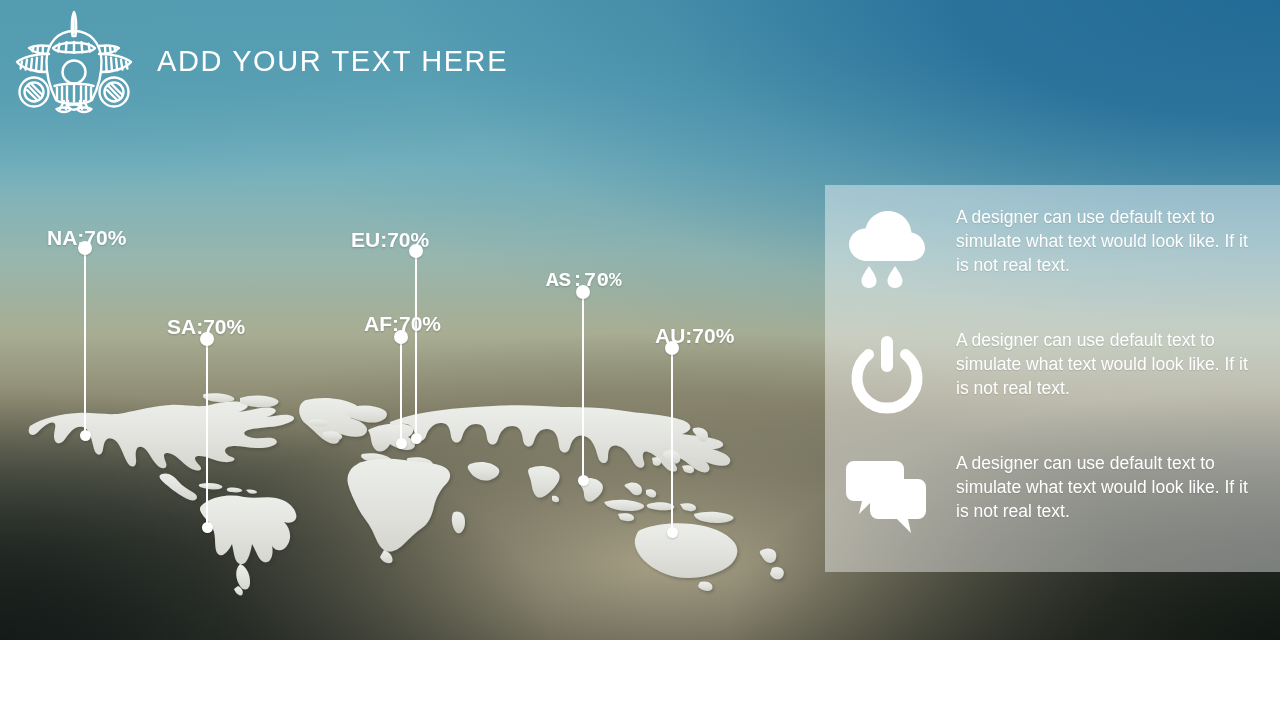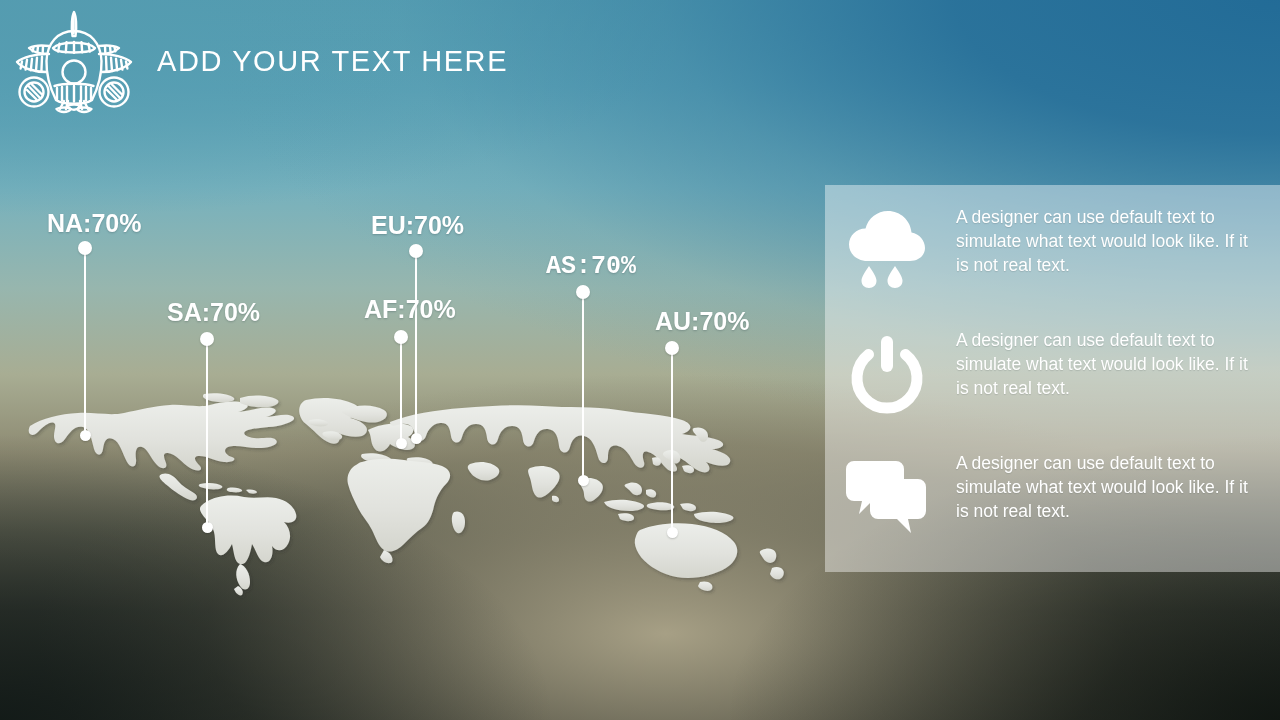--- a/index.html
+++ b/index.html
@@ -1,21 +1,21 @@
 <!DOCTYPE html>
 <html><head>
 <meta charset="utf-8">
 <style>
   * { margin:0; padding:0; box-sizing:border-box; }
   html,body{
     width:1280px; height:720px; overflow:hidden;
     font-family:"Liberation Sans", sans-serif;
   }
   #slide{
-    position:relative; width:1280px; height:720px; overflow:hidden;
+    position:relative; width:1280px; height:640px; overflow:hidden;
     background:#c2410c;
   }
   
   .bg-layer{ position:absolute; inset:0; }
   .bg-base{
     background:linear-gradient(to bottom,
       #4f9bb2 0%,
       #5ba3b8 12%,
       #76b1bd 26%,
       #97b6ae 40%,
@@ -79,22 +79,22 @@
     position:absolute; left:6px; top:7px; width:2px;
     background:#ffffff;
   }
   .pin-foot{
     position:absolute; left:1.5px; width:11px; height:11px;
     border-radius:50%; background:#ffffff;
     box-shadow:0 1px 2px rgba(0,0,0,0.18);
   }
   .pin-label{
     position:absolute;
-    color:#ffffff; font-size:25px; font-weight:bold;
-    white-space:nowrap; text-shadow:0 1px 2px rgba(40,60,70,0.28);
+    color:#ffffff; font-size:21px; font-weight:bold;
+    white-space:nowrap; text-shadow:0 1px 2px rgba(40,60,70,0.28);margin-top:17px;
   }
 
   
   #info-panel{
     position:absolute; left:825px; top:185px;
     width:455px; height:387px;
     background:rgba(255,255,255,0.42);
   }
   .info-row{
     position:absolute; left:0; width:100%;
@@ -302,21 +302,21 @@
         <div class="pin-stem" style="height: 187px;"></div>
         <div class="pin-head"></div>
         <div class="pin-foot" style="top: 189px;"></div>
       </div>
       <div class="pin-label" style="left: 167px; top: 298px; text-align: center;">SA:70%</div>
       <div class="map-pin" style="left: 200px; top: 332px; height: 202px;">
         <div class="pin-stem" style="height: 188px;"></div>
         <div class="pin-head"></div>
         <div class="pin-foot" style="top: 190px;"></div>
       </div>
-      <div class="pin-label" style="left: 371px; top: 211px;">EU:70%</div>
+      <div class="pin-label" style="left: 351px; top: 211px;">EU:70%</div>
       <div class="map-pin" style="left: 409px; top: 244px; height: 201px;">
         <div class="pin-stem" style="height: 187px;"></div>
         <div class="pin-head"></div>
         <div class="pin-foot" style="top: 189px;"></div>
       </div>
       <div class="pin-label" style="left: 364px; top: 295px;">AF:70%</div>
       <div class="map-pin" style="left: 394px; top: 330px; height: 120px;">
         <div class="pin-stem" style="height: 106px;"></div>
         <div class="pin-head"></div>
         <div class="pin-foot" style="top: 108px;"></div>

